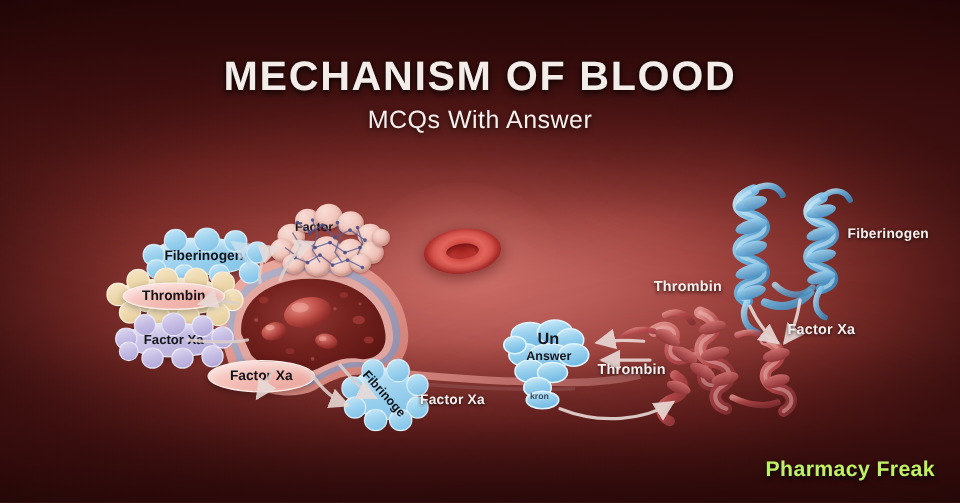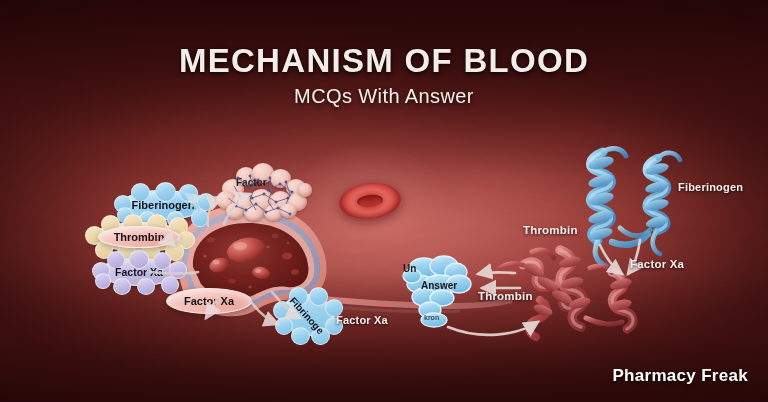--- a/index.html
+++ b/index.html
@@ -77,21 +77,21 @@
     color:#f6efec;
     font-weight:normal;
     font-size:20px;
     letter-spacing:.4px;
     text-shadow:0 2px 5px rgba(0,0,0,.72);
   }
 
   
   .watermark{
     position:absolute;right:20px;bottom:16px;
-    color:#ffffff;
+    color:#bef264;
     font-size:17px;font-weight:bold;letter-spacing:.3px;
     text-shadow:0 2px 4px rgba(0,0,0,.75);
     z-index:30;
   }
 
   
   .chip{
     position:absolute;
     display:flex;align-items:center;justify-content:center;
     font-weight:bold;
@@ -493,21 +493,21 @@
       <ellipse cx="440" cy="285" rx="17" ry="10"></ellipse>
       <ellipse cx="459" cy="284" rx="12" ry="9"></ellipse>
       <ellipse cx="424" cy="297" rx="12" ry="9"></ellipse>
       <ellipse cx="442" cy="298" rx="12" ry="8"></ellipse>
       <ellipse cx="430" cy="310" rx="11" ry="8"></ellipse>
       <ellipse cx="434" cy="320" rx="13" ry="7"></ellipse>
       <ellipse cx="412" cy="276" rx="9" ry="7"></ellipse>
     </g>
   </svg>
 
-  <div class="small-blob-label" style="left:403px;top:263px;font-size:10px;">Un</div>
+  <div class="small-blob-label" style="left:430px;top:263px;font-size:13px;">Un</div>
   <div class="small-blob-label" style="left:421px;top:280px;font-size:10px;">Answer</div>
   <div class="small-blob-label" style="left:424px;top:314px;font-size:7px;color:#3a4a60;">kron</div>
 
   <div class="chip cloud-blue bumpy" style="left:120px;top:190px;width:84px;height:28px;font-size:11px;">
     <span class="bump" style="left:-7px;top:4px;width:16px;height:16px;"></span>
     <span class="bump" style="left:10px;top:-8px;width:17px;height:17px;"></span>
     <span class="bump" style="left:34px;top:-9px;width:19px;height:18px;"></span>
     <span class="bump" style="left:58px;top:-7px;width:17px;height:16px;"></span>
     <span class="bump" style="left:76px;top:2px;width:16px;height:16px;"></span>
     <span class="bump" style="left:70px;top:18px;width:16px;height:16px;"></span>

